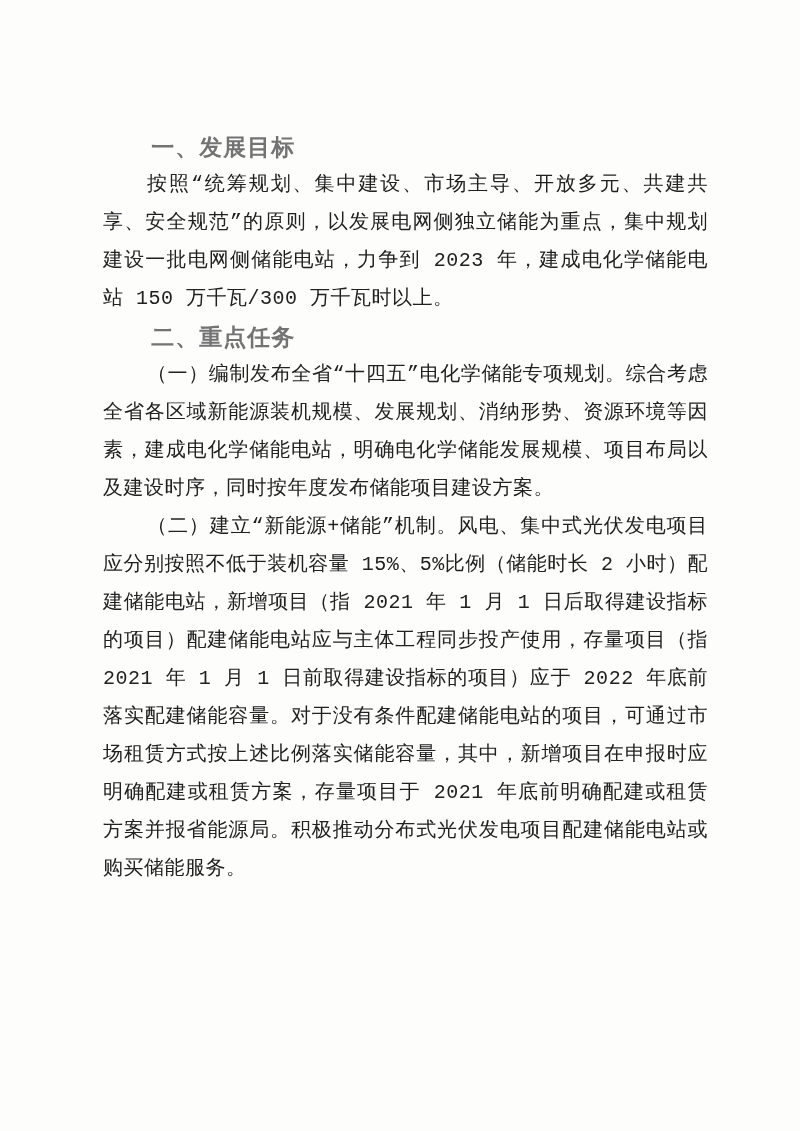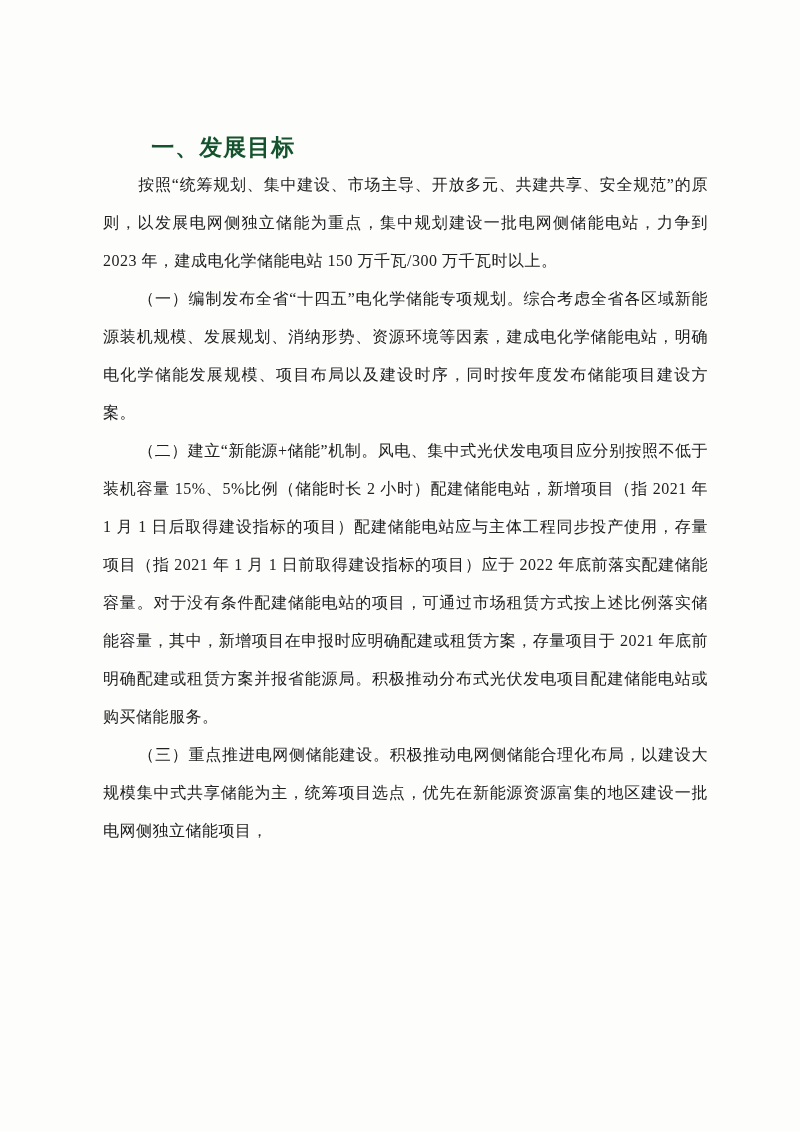--- a/index.html
+++ b/index.html
@@ -21,45 +21,45 @@
   }
   .text-block {
     position: absolute;
     left: 103px;
     top: 128px;
     width: 605px;
     color: #212121;
   }
   .doc-paragraph {
     margin: 0;
-    font-family: Liberation Serif, serif;
-    font-size: 16px;
+    font-family: Liberation Mono, monospace;
+    font-size: 20px;
     line-height: 38px;
     letter-spacing: 0.5px;
     text-align: justify;
     text-justify: inter-ideograph;
     text-indent: 2.2em;
     color: #212121;
   }
   .doc-heading {
     margin: 0;
     font-family: "Liberation Sans", "DejaVu Sans", sans-serif;
     font-weight: 700;
     font-size: 23px;
     line-height: 38px;
     letter-spacing: 1px;
     text-indent: 2.1em;
-    color: #14532d;
+    color: #737373;
     white-space: nowrap;
   }
 </style>
 </head>
 <body>
 
 <div class="page">
   <div class="text-block" id="text-block">
       <p class="doc-heading">一、发展目标</p>
       <p class="doc-paragraph">按照“统筹规划、集中建设、市场主导、开放多元、共建共享、安全规范”的原则，以发展电网侧独立储能为重点，集中规划建设一批电网侧储能电站，力争到 2023 年，建成电化学储能电站 150 万千瓦/300 万千瓦时以上。</p>
+      <p class="doc-heading">二、重点任务</p>
       <p class="doc-paragraph">（一）编制发布全省“十四五”电化学储能专项规划。综合考虑全省各区域新能源装机规模、发展规划、消纳形势、资源环境等因素，建成电化学储能电站，明确电化学储能发展规模、项目布局以及建设时序，同时按年度发布储能项目建设方案。</p>
       <p class="doc-paragraph">（二）建立“新能源+储能”机制。风电、集中式光伏发电项目应分别按照不低于装机容量 15%、5%比例（储能时长 2 小时）配建储能电站，新增项目（指 2021 年 1 月 1 日后取得建设指标的项目）配建储能电站应与主体工程同步投产使用，存量项目（指 2021 年 1 月 1 日前取得建设指标的项目）应于 2022 年底前落实配建储能容量。对于没有条件配建储能电站的项目，可通过市场租赁方式按上述比例落实储能容量，其中，新增项目在申报时应明确配建或租赁方案，存量项目于 2021 年底前明确配建或租赁方案并报省能源局。积极推动分布式光伏发电项目配建储能电站或购买储能服务。</p>
-      <p class="doc-paragraph">（三）重点推进电网侧储能建设。积极推动电网侧储能合理化布局，以建设大规模集中式共享储能为主，统筹项目选点，优先在新能源资源富集的地区建设一批电网侧独立储能项目，</p>
     </div>
 </div>
 
 </body></html>

